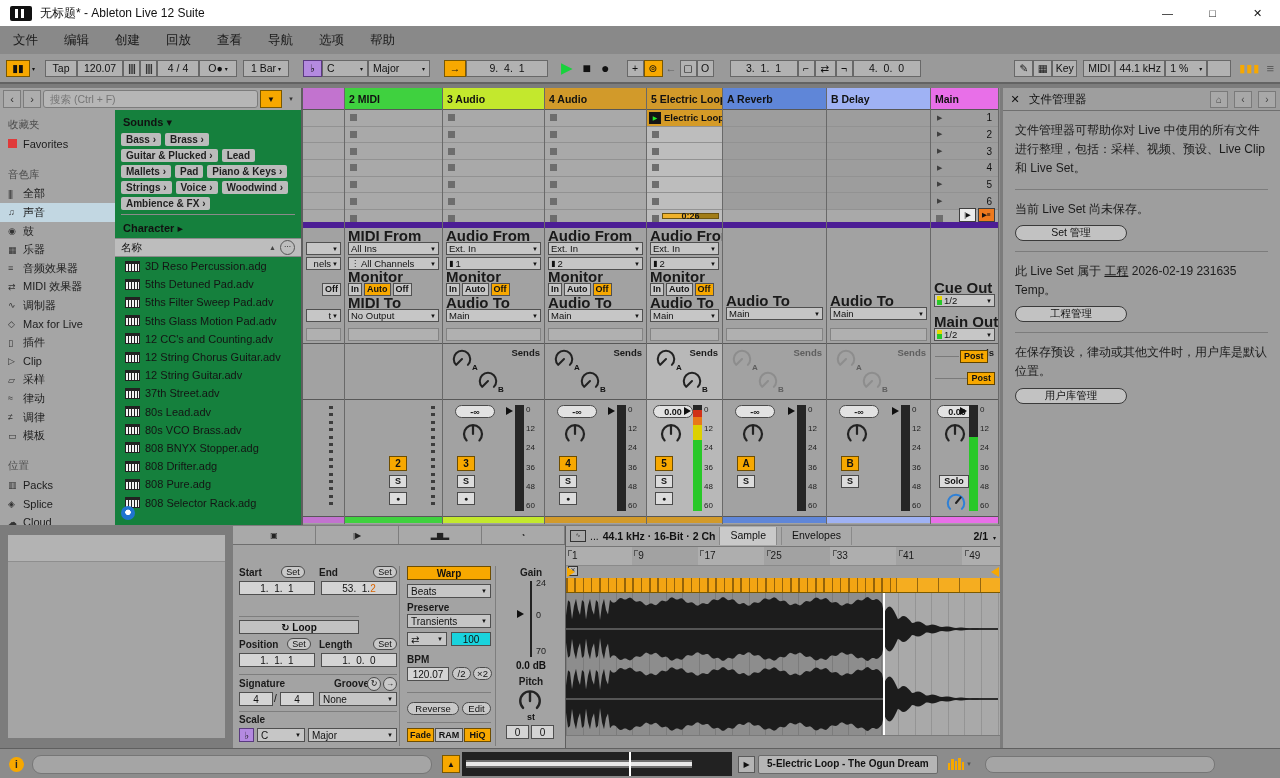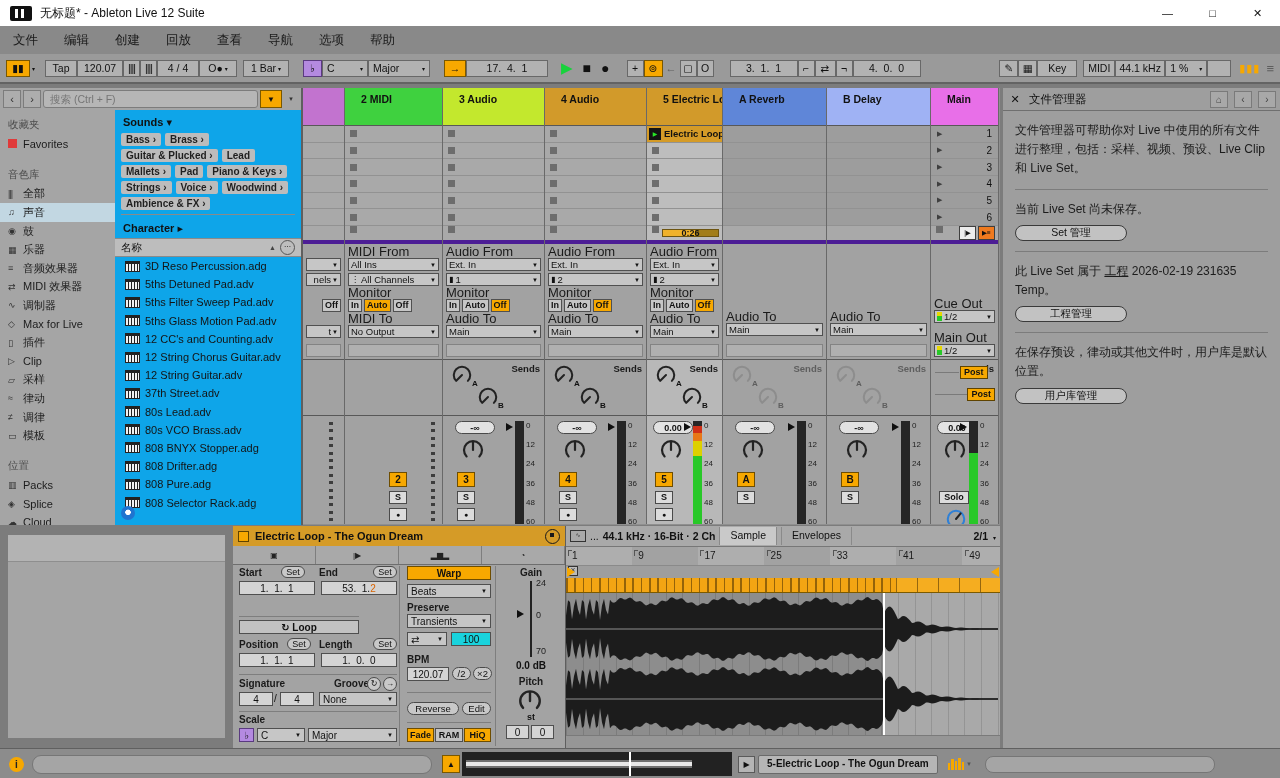--- a/index.html
+++ b/index.html
@@ -31,57 +31,57 @@
   .bnavbtn{width:16px;height:16px;background:#adadad;border:1px solid #7c7c7c;display:flex;align-items:center;justify-content:center;font-size:11px;color:#333}
   #bsearch{flex:1;height:16px;background:#b6b6b6;border:1px solid #7c7c7c;border-radius:3px;font-size:10.5px;color:#4e4e4e;padding:0 6px;outline:none;font-family:inherit}
   #bfilterbtn{width:20px;height:16px;background:#f7a800;border:1px solid #7a5800;display:flex;align-items:center;justify-content:center;font-size:8px}
   #bfilterarr{width:14px;height:16px;display:flex;align-items:center;justify-content:center;font-size:7px;color:#333}
   #bsidebar{position:absolute;left:0;top:22px;width:115px;bottom:0;background:#a5a5a5;border-right:1px solid #8a8a8a;overflow:hidden;padding-top:6px}
   .bshead{font-size:10.5px;color:#4c4c4c;padding:2px 8px;height:15px}
   .bshead.mt{margin-top:12px}
   .bsitem{display:flex;align-items:center;height:18.6px;padding:0 8px;font-size:11px;color:#1c1c1c;white-space:nowrap;overflow:hidden}
   .bsitem.sel{background:#c2d7e2}
   .bsicon{width:15px;flex:none;font-size:9px;color:#333;letter-spacing:-1px}
-  #bcontent{position:absolute;left:115px;top:22px;right:0;bottom:0;background:#0ea5e9;overflow:hidden}
+  #bcontent{position:absolute;left:115px;top:22px;right:0;bottom:0;background:#15803d;overflow:hidden}
   #bfilters{padding:4px 6px 0 6px}
   .fghead{font-weight:700;font-size:11px;margin:2px 0 4px 2px}
   .chiprow{display:flex;gap:4px;margin-bottom:3px}
   .chip{background:#bcbcbc;border-radius:2px;padding:0 5px;font-weight:700;font-size:10px;height:13px;line-height:13px;color:#1f1f1f;white-space:nowrap}
   .bdivider{height:1px;background:#8a8a8a;margin:4px 0}
   .charrow{font-weight:700;font-size:11px;padding:3px 2px}
   #bfilehead{height:17px;background:#bdbdbd;border-top:1px solid #8a8a8a;border-bottom:1px solid #8a8a8a;display:flex;align-items:center;padding:0 6px;font-size:10.5px}
   #bfilehead .circ{width:13px;height:13px;border:1px solid #555;border-radius:50%;font-size:7px;line-height:12px;text-align:center;margin-left:4px}
   #bfiles{overflow:hidden;height:256px}
   .frow{display:flex;align-items:center;height:18.2px;padding:0 16px 0 10px;font-size:11px;color:#141414;white-space:nowrap;overflow:hidden}
   .ficon{width:13px;height:9px;border:1px solid #222;background:repeating-linear-gradient(90deg,#f2f2f2 0 2px,#222 2px 3px);margin-right:5px;flex:none;position:relative}
   .ficon::before{content:"";position:absolute;left:0;top:0;right:0;height:2px;background:#222}
   #bhelp{position:absolute;left:6px;bottom:5px;width:14px;height:14px;border-radius:50%;background:radial-gradient(circle at 50% 45%,#fff 0 2.5px,#1f74d0 3px)}
   
   #sessiongrid{position:absolute;left:303px;top:88px;width:697px;height:437px;background:#8f8f8f}
   .scol{position:absolute;top:0;height:436px;border-right:1px solid #696969;box-sizing:border-box;background:#a2a2a2;overflow:hidden}
-  .thead{height:38px;font-weight:700;font-size:10.5px;line-height:22px;padding:0 16px;border-bottom:1px solid #585858;color:#111;white-space:nowrap;overflow:hidden;box-sizing:border-box}
+  .thead{height:22px;font-weight:700;font-size:10.5px;line-height:22px;padding:0 4px;border-bottom:1px solid #585858;color:#111;white-space:nowrap;overflow:hidden;box-sizing:border-box}
   .slots{height:100px}
   .slot{height:15.66px;border-bottom:1px solid #929292;display:flex;align-items:center;background:#a9a9a9;overflow:hidden}
   .slot.ret,.slot.scene{background:#9d9d9d}
   .slot.scene{justify-content:space-between;padding:0 6px}
   .selslot{background:#bdbdbd !important}
   .slot.clipfull{background:#d59b27}
   .stopsq{width:7px;height:7px;background:#6d6d6d;margin-left:5px;display:inline-block;flex:none}
   .scplay{color:#3f3f3f;font-size:7px}
   .scnum{font-size:10px;color:#111}
   .clipplay{width:12px;height:12px;background:#141414;color:#27e827;font-size:6px;display:flex;align-items:center;justify-content:center;margin:0 3px 0 2px;flex:none}
   .clipname{font-weight:700;font-size:9.5px;color:#111;white-space:nowrap}
-  .stoprow{height:18px;border-bottom:4px solid #4c1d95;display:flex;align-items:flex-start;background:#a9a9a9;position:relative;box-sizing:border-box}
+  .stoprow{height:18px;border-bottom:6px solid #4c1d95;display:flex;align-items:flex-end;background:#a9a9a9;position:relative;box-sizing:border-box}
   .cprog{position:absolute;left:15px;right:3px;top:3px;bottom:3px;background:linear-gradient(90deg,#f0b22a 0 58%,#a27d18 58%);border:1px solid #6d5410;display:flex;align-items:center;justify-content:center}
   .cprogt{font-weight:700;font-size:9px;color:#151515}
   .mgrp{margin-left:auto;display:flex;gap:2px;padding-right:3px}
   .mb{min-width:13px;height:12px;background:#ececec;border:1px solid #3f3f3f;font-size:6.5px;display:flex;align-items:center;justify-content:center;color:#111;padding:0 1px}
   .mb.orange{background:#ef7a1e}
   .io{height:116px;border-bottom:1px solid #585858;display:flex;flex-direction:column;padding:2px 3px;box-sizing:border-box;overflow:hidden}
-  .iolab{font-weight:400;font-size:13px;line-height:11px;color:#1a1a1a;height:11px;white-space:nowrap}
+  .iolab{font-weight:700;font-size:15px;line-height:11px;color:#1a1a1a;height:11px;white-space:nowrap}
   .iodd{height:13px;flex:none;margin:1px 0;background:#c6c6c6;border:1px solid #505050;display:flex;align-items:center;font-size:9.5px;padding:0 2px;color:#111;box-sizing:border-box;white-space:nowrap}
   .ddtxt{flex:1;overflow:hidden}
   .ddarr{font-size:6px;margin-left:1px;flex:none}
   .ddpre{font-size:8px;margin-right:2px;flex:none}
   .cuepre{width:5px;height:9px;background:linear-gradient(180deg,#e8d800 0 40%,#28c828 40%)}
   .monrow{display:flex;gap:2px;height:13px;flex:none;margin:1px 0}
   .monbtn{background:#c6c6c6;border:1px solid #505050;font-weight:700;font-size:9px;line-height:11px;padding:0 2px;color:#111}
   .monbtn.act{background:#f7a800}
   .iobox{margin-top:auto;height:11px;flex:none;background:#b0b0b0;border:1px solid #838383}
   .iosp65{height:65px;flex:none}.iosp52{height:52px;flex:none}.iosp8{height:8px;flex:none}.iosp11{height:11px;flex:none}
@@ -226,41 +226,41 @@
   <span class="tb" style="width:42px">4 / 4</span>
   <span class="tb" style="width:38px"><span>O●</span><span class="tiny">▾</span></span>
   <span class="tbsp" style="width:6px"></span>
   <span class="tb" style="width:46px"><span>1 Bar</span><span class="tiny">▾</span></span>
   <span class="tbsp" style="width:14px"></span>
   <span class="tb purple" style="width:19px">♭</span>
   <span class="tb" style="width:46px"><span>C</span><span class="tiny" style="margin-left:auto">▾</span></span>
   <span class="tb" style="width:62px"><span>Major</span><span class="tiny" style="margin-left:auto">▾</span></span>
   <span class="tbsp" style="width:14px"></span>
   <span class="tb orange" style="width:22px">→</span>
-  <span class="tb" style="width:82px">17.  4.  1</span>
+  <span class="tb" style="width:82px">9.  4.  1</span>
   <span class="tbsp" style="width:8px"></span>
   <span class="tglyph" style="color:#18d23c;font-size:15px">▶</span>
   <span class="tglyph" style="font-size:14px">■</span>
   <span class="tglyph" style="font-size:14px">●</span>
   <span class="tbsp" style="width:12px"></span>
   <span class="tb" style="width:17px">+</span>
   <span class="tb orange" style="width:19px">⊚</span>
   <span class="tglyph" style="color:#5e5e5e;font-size:11px;margin:0 3px">←</span>
   <span class="tb" style="width:17px">▢</span>
   <span class="tb" style="width:17px">O</span>
   <span class="tbsp" style="width:16px"></span>
   <span class="tb" style="width:68px">3.  1.  1</span>
   <span class="tb" style="width:17px">⌐</span>
   <span class="tb" style="width:21px">⇄</span>
   <span class="tb" style="width:17px">¬</span>
   <span class="tb" style="width:68px">4.  0.  0</span>
   <span class="tbsp" style="margin-left:auto"></span>
   <span class="tb" style="width:19px">✎</span>
   <span class="tb" style="width:19px">▦</span>
-  <span class="tb" style="width:40px">Key</span>
+  <span class="tb" style="width:25px">Key</span>
   <span class="tbsp" style="width:6px"></span>
   <span class="tb" style="width:32px">MIDI</span>
   <span class="tb" style="width:50px">44.1 kHz</span>
   <span class="tb" style="width:42px"><span>1 %</span><span class="tiny" style="margin-left:auto">▾</span></span>
   <span class="tb" style="width:24px"></span>
   <span class="tbsp" style="width:8px"></span>
   <span style="color:#f7a800;font-size:11px;letter-spacing:1px">▮▮▮</span>
   <span style="color:#5e5e5e;font-size:13px;margin-left:6px">≡</span>
 </div>
 
@@ -1012,25 +1012,20 @@
   </div>
 </div>
 
 <div id="infoview">
   <div id="infoinner">
     <div id="infoinnerhead"></div>
   </div>
 </div>
 
 <div id="clippanel">
-  <div id="cphead">
-    <span id="cpheadsq"></span>
-    <span id="cptitle">Electric Loop - The Ogun Dream</span>
-    <span id="cpfollow"></span>
-  </div>
   <div id="cptabs">
     <span class="cptab">▣</span>
     <span class="cptab">|▶</span>
     <span class="cptab">▂▆▂</span>
     <span class="cptab">◔</span>
   </div>
   <div id="cpbody">
     <div class="vline2"></div>
     <div class="vline3"></div>
 

